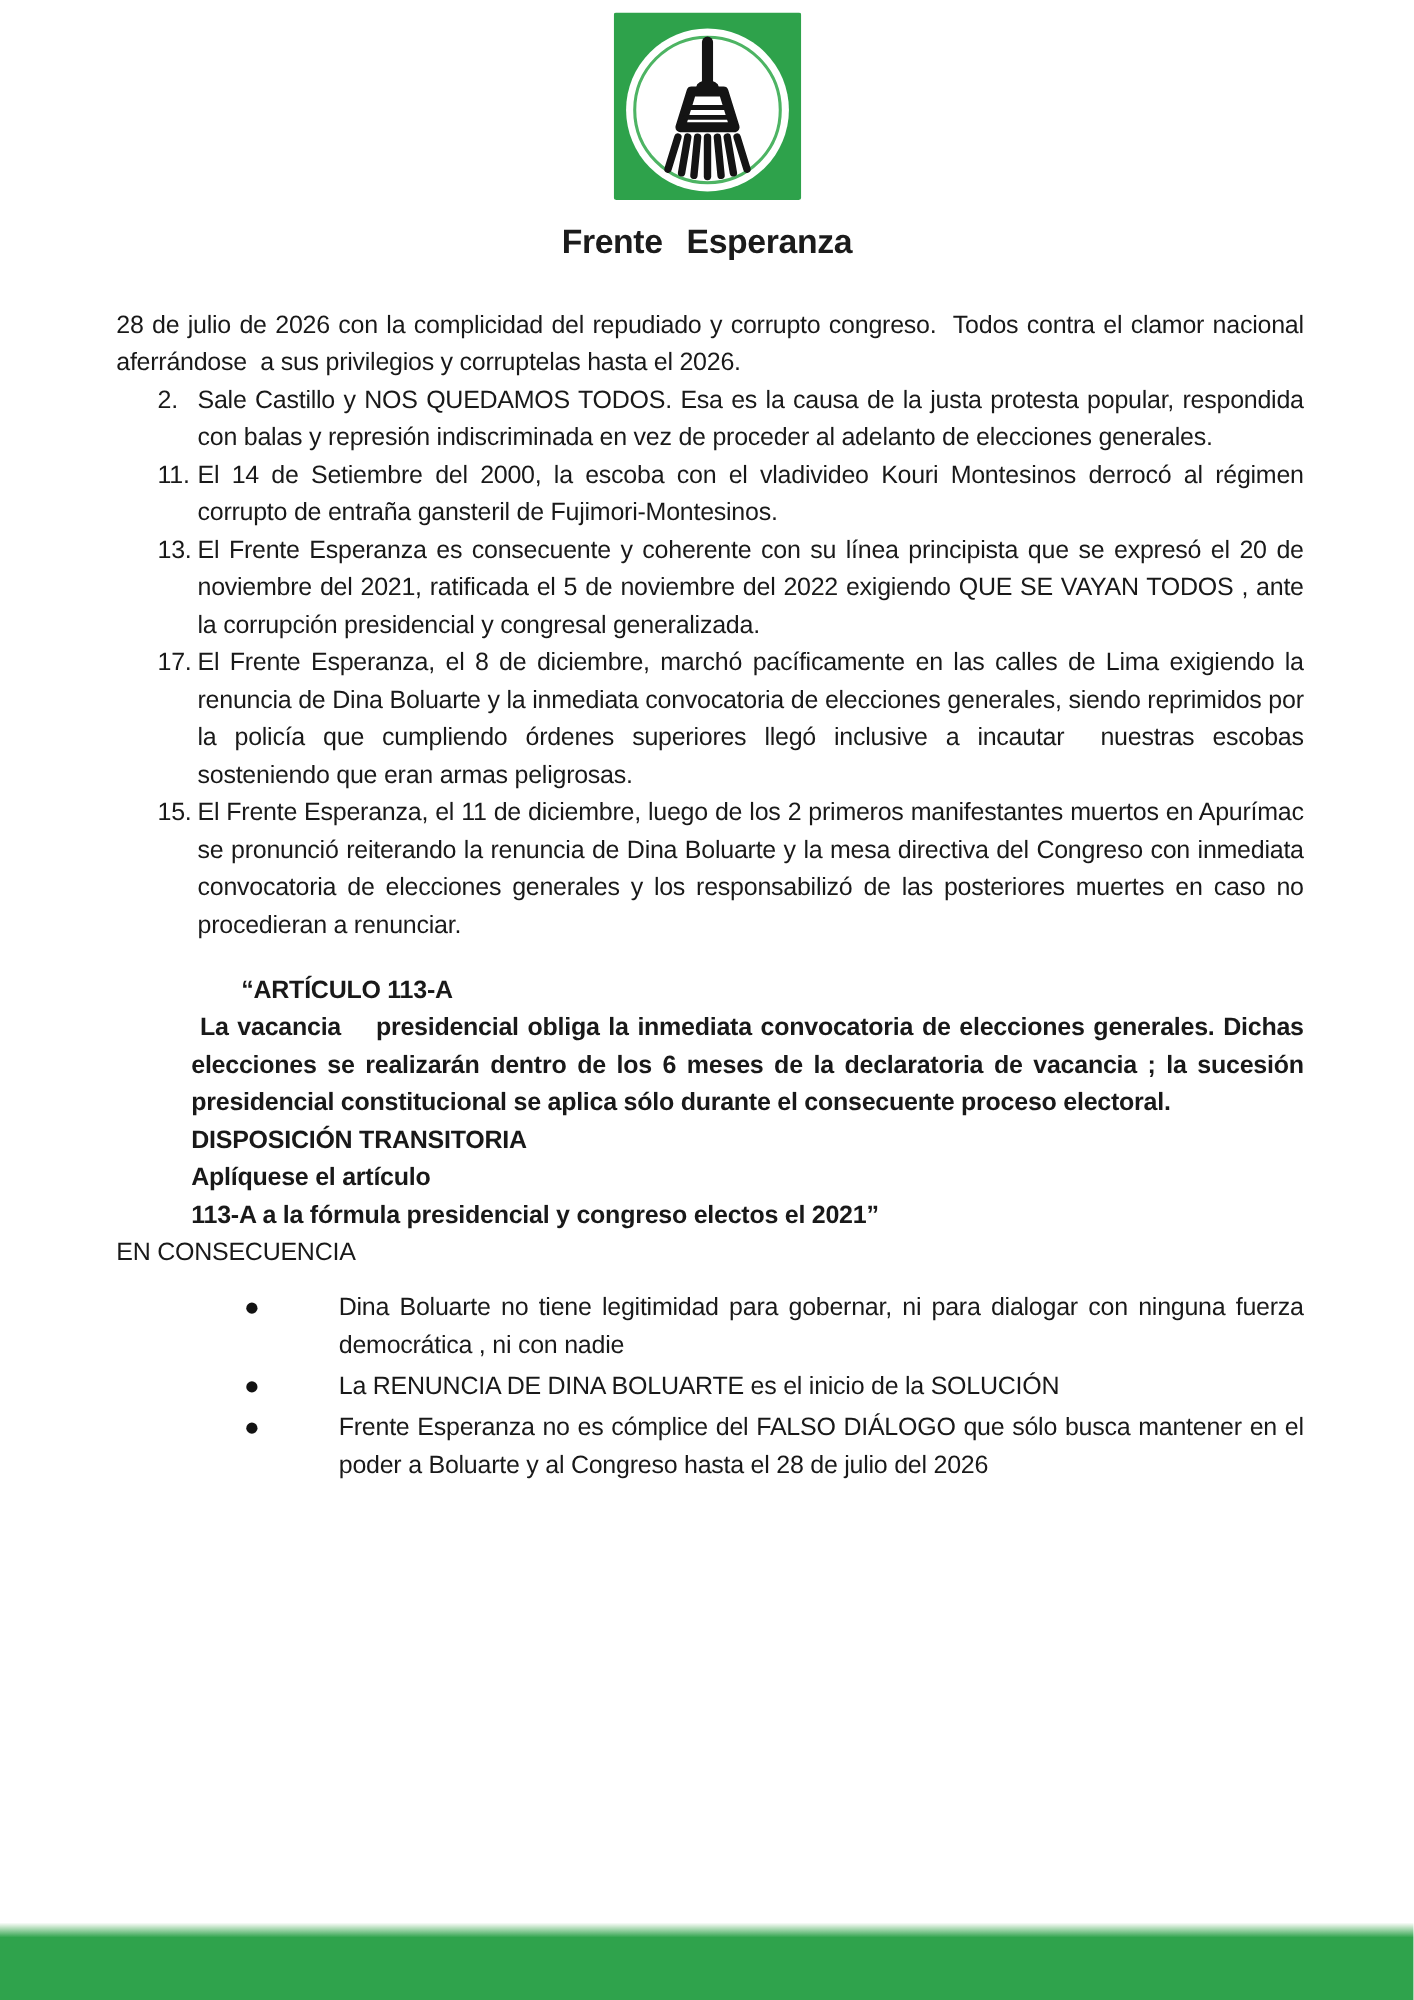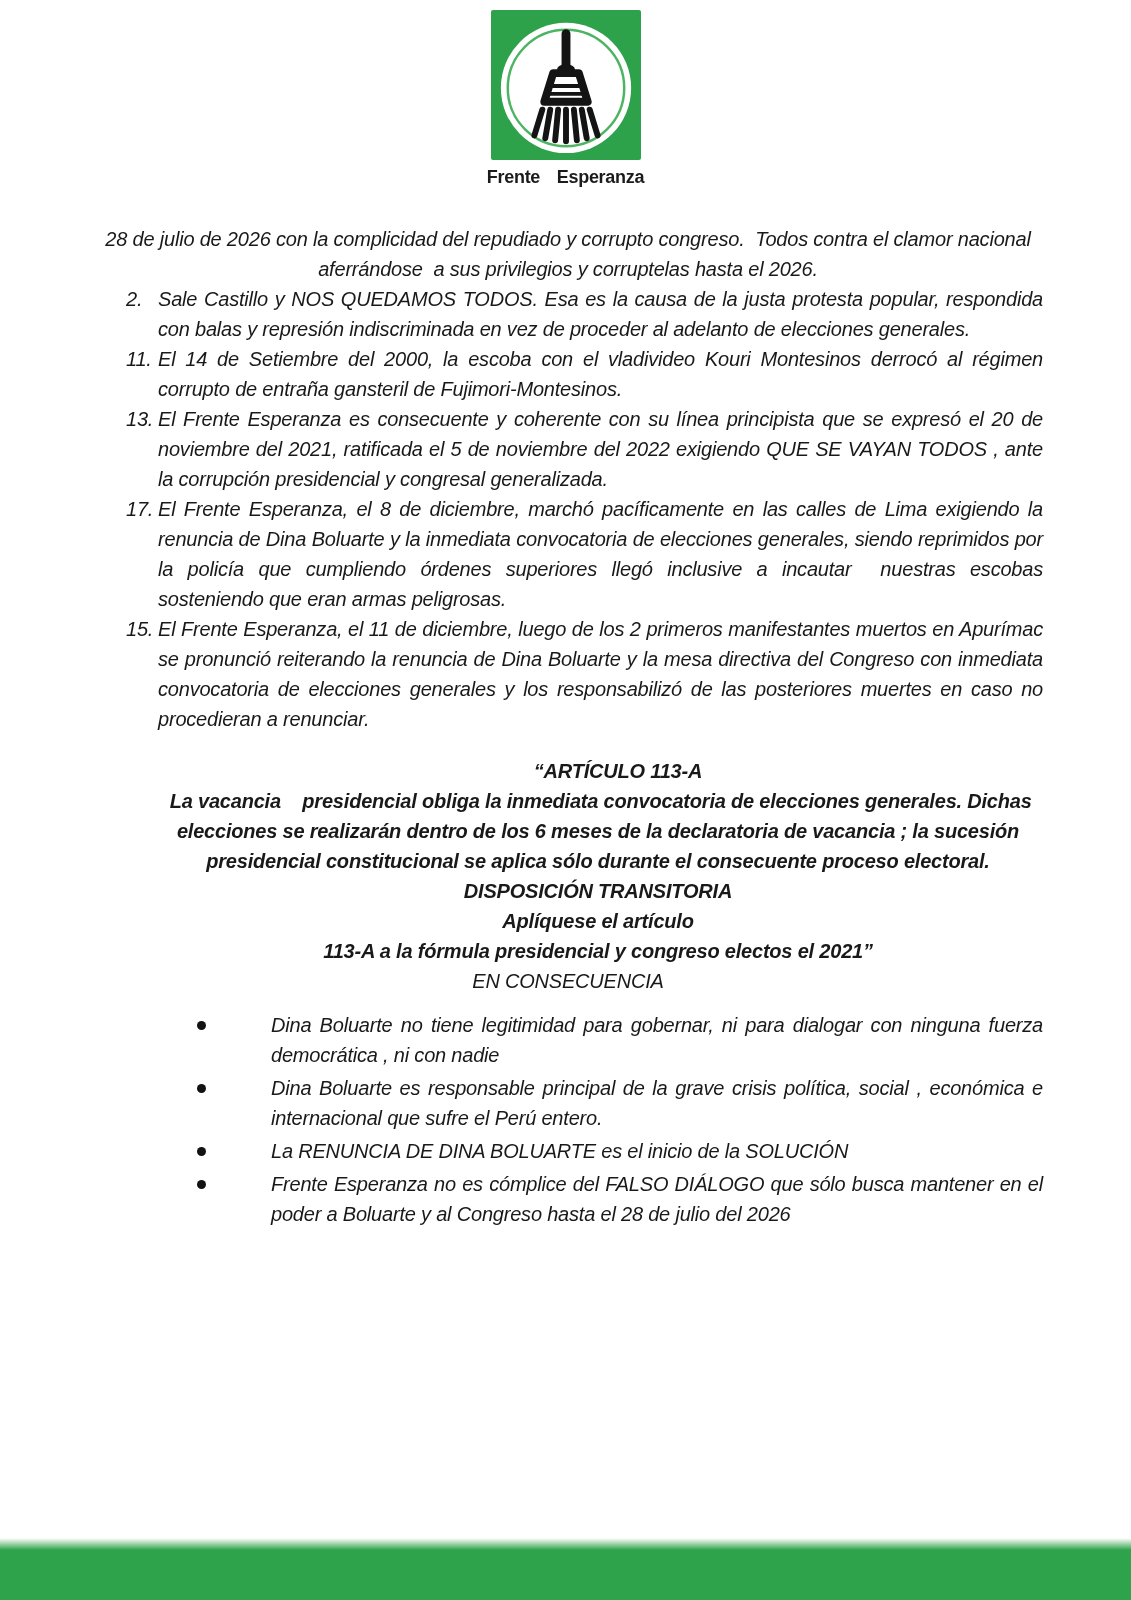--- a/index.html
+++ b/index.html
@@ -9,32 +9,31 @@
     background:#ffffff;
     overflow:hidden;
     font-family:"Liberation Sans","DejaVu Sans",sans-serif;
     color:#191919;
   }
   
   .header{padding-top:10px;text-align:center;}
   .logo-box{width:150px;height:152px;margin:0 auto;}
   .logo-box svg{display:block;width:150px;height:152px;}
   .wordmark{
-    margin-top:5px;
-    font-size:18px;font-weight:700;color:#1b1b1b;
+    margin-top:16px;
+    font-size:27px;font-weight:700;color:#1b1b1b;
     letter-spacing:-0.3px;word-spacing:12px;
   }
   
   .content{
     padding:36px 88px 0 93px;
     font-size:20px;line-height:30px;
     letter-spacing:-0.2px;
-    font-style:italic;
   }
-  .content p{margin:0;text-align:center;}
+  .content p{margin:0;}
   .cont{margin-left:65px;text-align:justify;white-space:pre-wrap;}
   .li{display:flex;margin-left:33px;}
   .li .num{flex:0 0 32px;}
   .li .txt{flex:1;text-align:justify;white-space:pre-wrap;}
   .quote{margin-left:60px;margin-top:22px;font-weight:700;}
   .q-head{padding-left:40px;margin-bottom:8px;}
   .q-body{text-align:justify;white-space:pre-wrap;}
   .q-sub{margin-top:28px;}
   .q-l1{margin-top:20px;}
   .consec{margin-top:22px;font-weight:400;}
@@ -123,24 +122,20 @@
 
     <p class="consec">EN CONSECUENCIA</p>
 
     <div class="bullets">
       <div class="bullet">
         <span class="dot"></span>
         <p>Dina Boluarte no tiene legitimidad para gobernar, ni para dialogar con ninguna fuerza democrática , ni con nadie</p>
       </div>
       <div class="bullet">
         <span class="dot"></span>
-        <p>Dina Boluarte es responsable principal de la grave crisis política, social , económica e internacional que sufre el Perú entero.</p>
-      </div>
-      <div class="bullet">
-        <span class="dot"></span>
         <p>La RENUNCIA DE DINA BOLUARTE es el inicio de la SOLUCIÓN</p>
       </div>
       <div class="bullet">
         <span class="dot"></span>
         <p>Frente Esperanza no es cómplice del FALSO DIÁLOGO que sólo busca mantener en el poder a Boluarte y al Congreso hasta el 28 de julio del 2026</p>
       </div>
     </div>
 
   </main>
 

